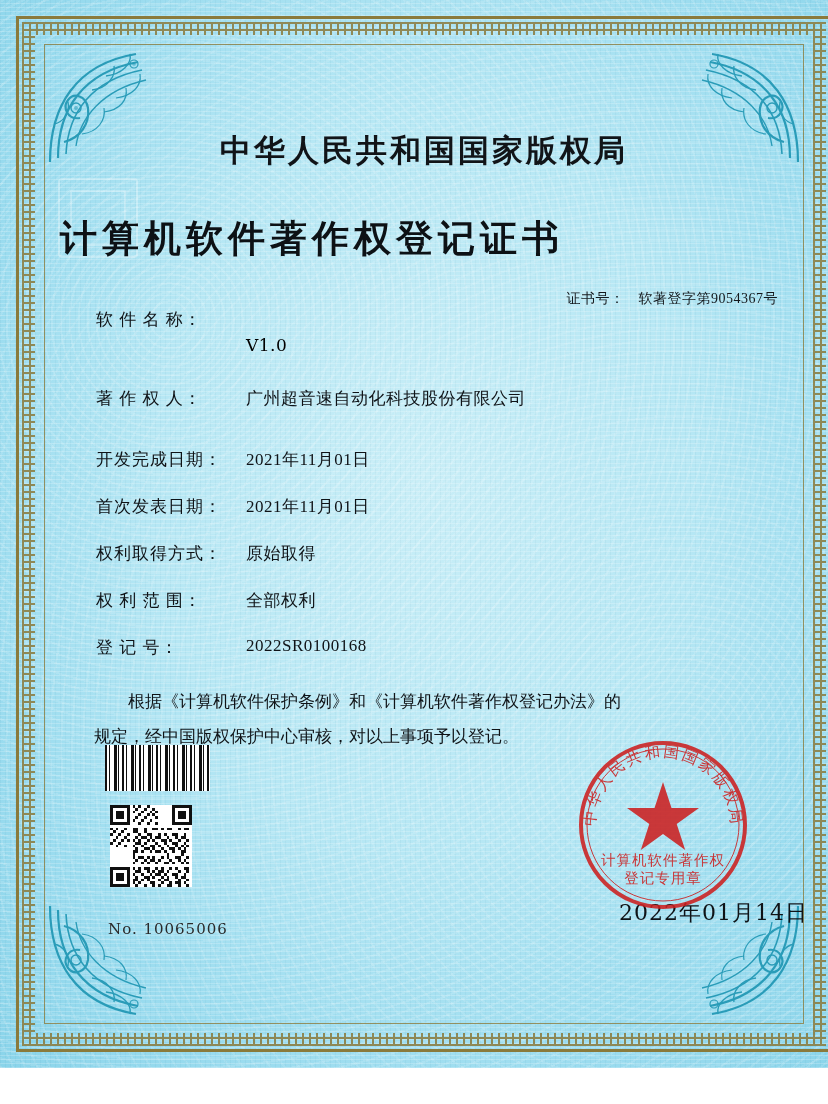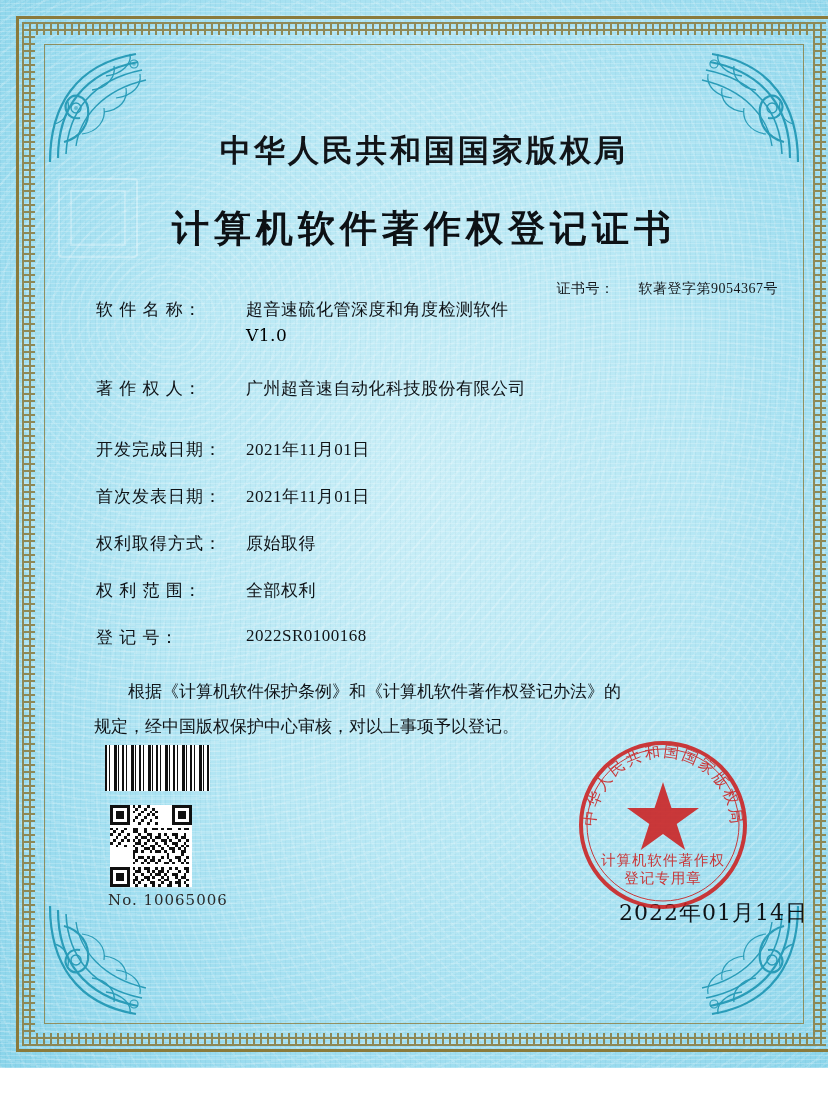--- a/index.html
+++ b/index.html
@@ -105,38 +105,37 @@
   .title-main {
     text-align: center;
     margin-top: 70px;
     font-size: 31px;
     font-weight: bold;
     letter-spacing: 3px;
     color: #111418;
     font-family: "DejaVu Serif", "Liberation Serif", serif;
   }
   .title-sub {
-    text-align: center;
-    margin-top: 32px;
+    margin-top: 42px;
     font-size: 37px;
     font-weight: bold;
     letter-spacing: 5px;
     color: #0d1115;
     font-family: "DejaVu Serif", "Liberation Serif", serif;
   }
 
   .cert-no {
     margin-top: 26px;
     text-align: right;
     padding-right: 10px;
     font-size: 14px;
     color: #14181c;
     letter-spacing: 0.5px;
   }
-  .cert-no .label { margin-right: 24px; }
+  .cert-no .label { margin-right: 14px; }
 
   .fields {
     padding-left: 36px;
     padding-right: 18px;
   }
   .field-row {
     display: flex;
     align-items: flex-start;
     margin-bottom: 4px;
     font-size: 17px;
@@ -195,21 +194,21 @@
     position: absolute;
     left: 110px;
     top: 805px;
     width: 82px;
     height: 82px;
   }
 
   .serial {
     position: absolute;
     left: 108px;
-    top: 891px;
+    top: 920px;
     font-size: 15px;
     color: #2a2a2a;
     letter-spacing: 1px;
     font-family: "DejaVu Serif", "Liberation Serif", serif;
   }
 
   .issue-date {
     position: absolute;
     right: 40px;
     top: 898px;
@@ -349,21 +348,20 @@
     <div class="title-sub">计算机软件著作权登记证书</div>
 
     <div class="cert-no">
       <span class="label">证书号：</span><span>软著登字第9054367号</span>
     </div>
 
     <div class="fields">
 
       <div class="field-row">
         <span class="field-label label-w-wide">软 件 名 称：</span>
-        <span class="field-value">超音速硫化管深度和角度检测软件</span>
       </div>
       <div class="field-value-2">V1.0</div>
 
       <div class="gap-md"></div>
 
       <div class="field-row">
         <span class="field-label label-w-wide">著 作 权 人：</span>
         <span class="field-value">广州超音速自动化科技股份有限公司</span>
       </div>
 

